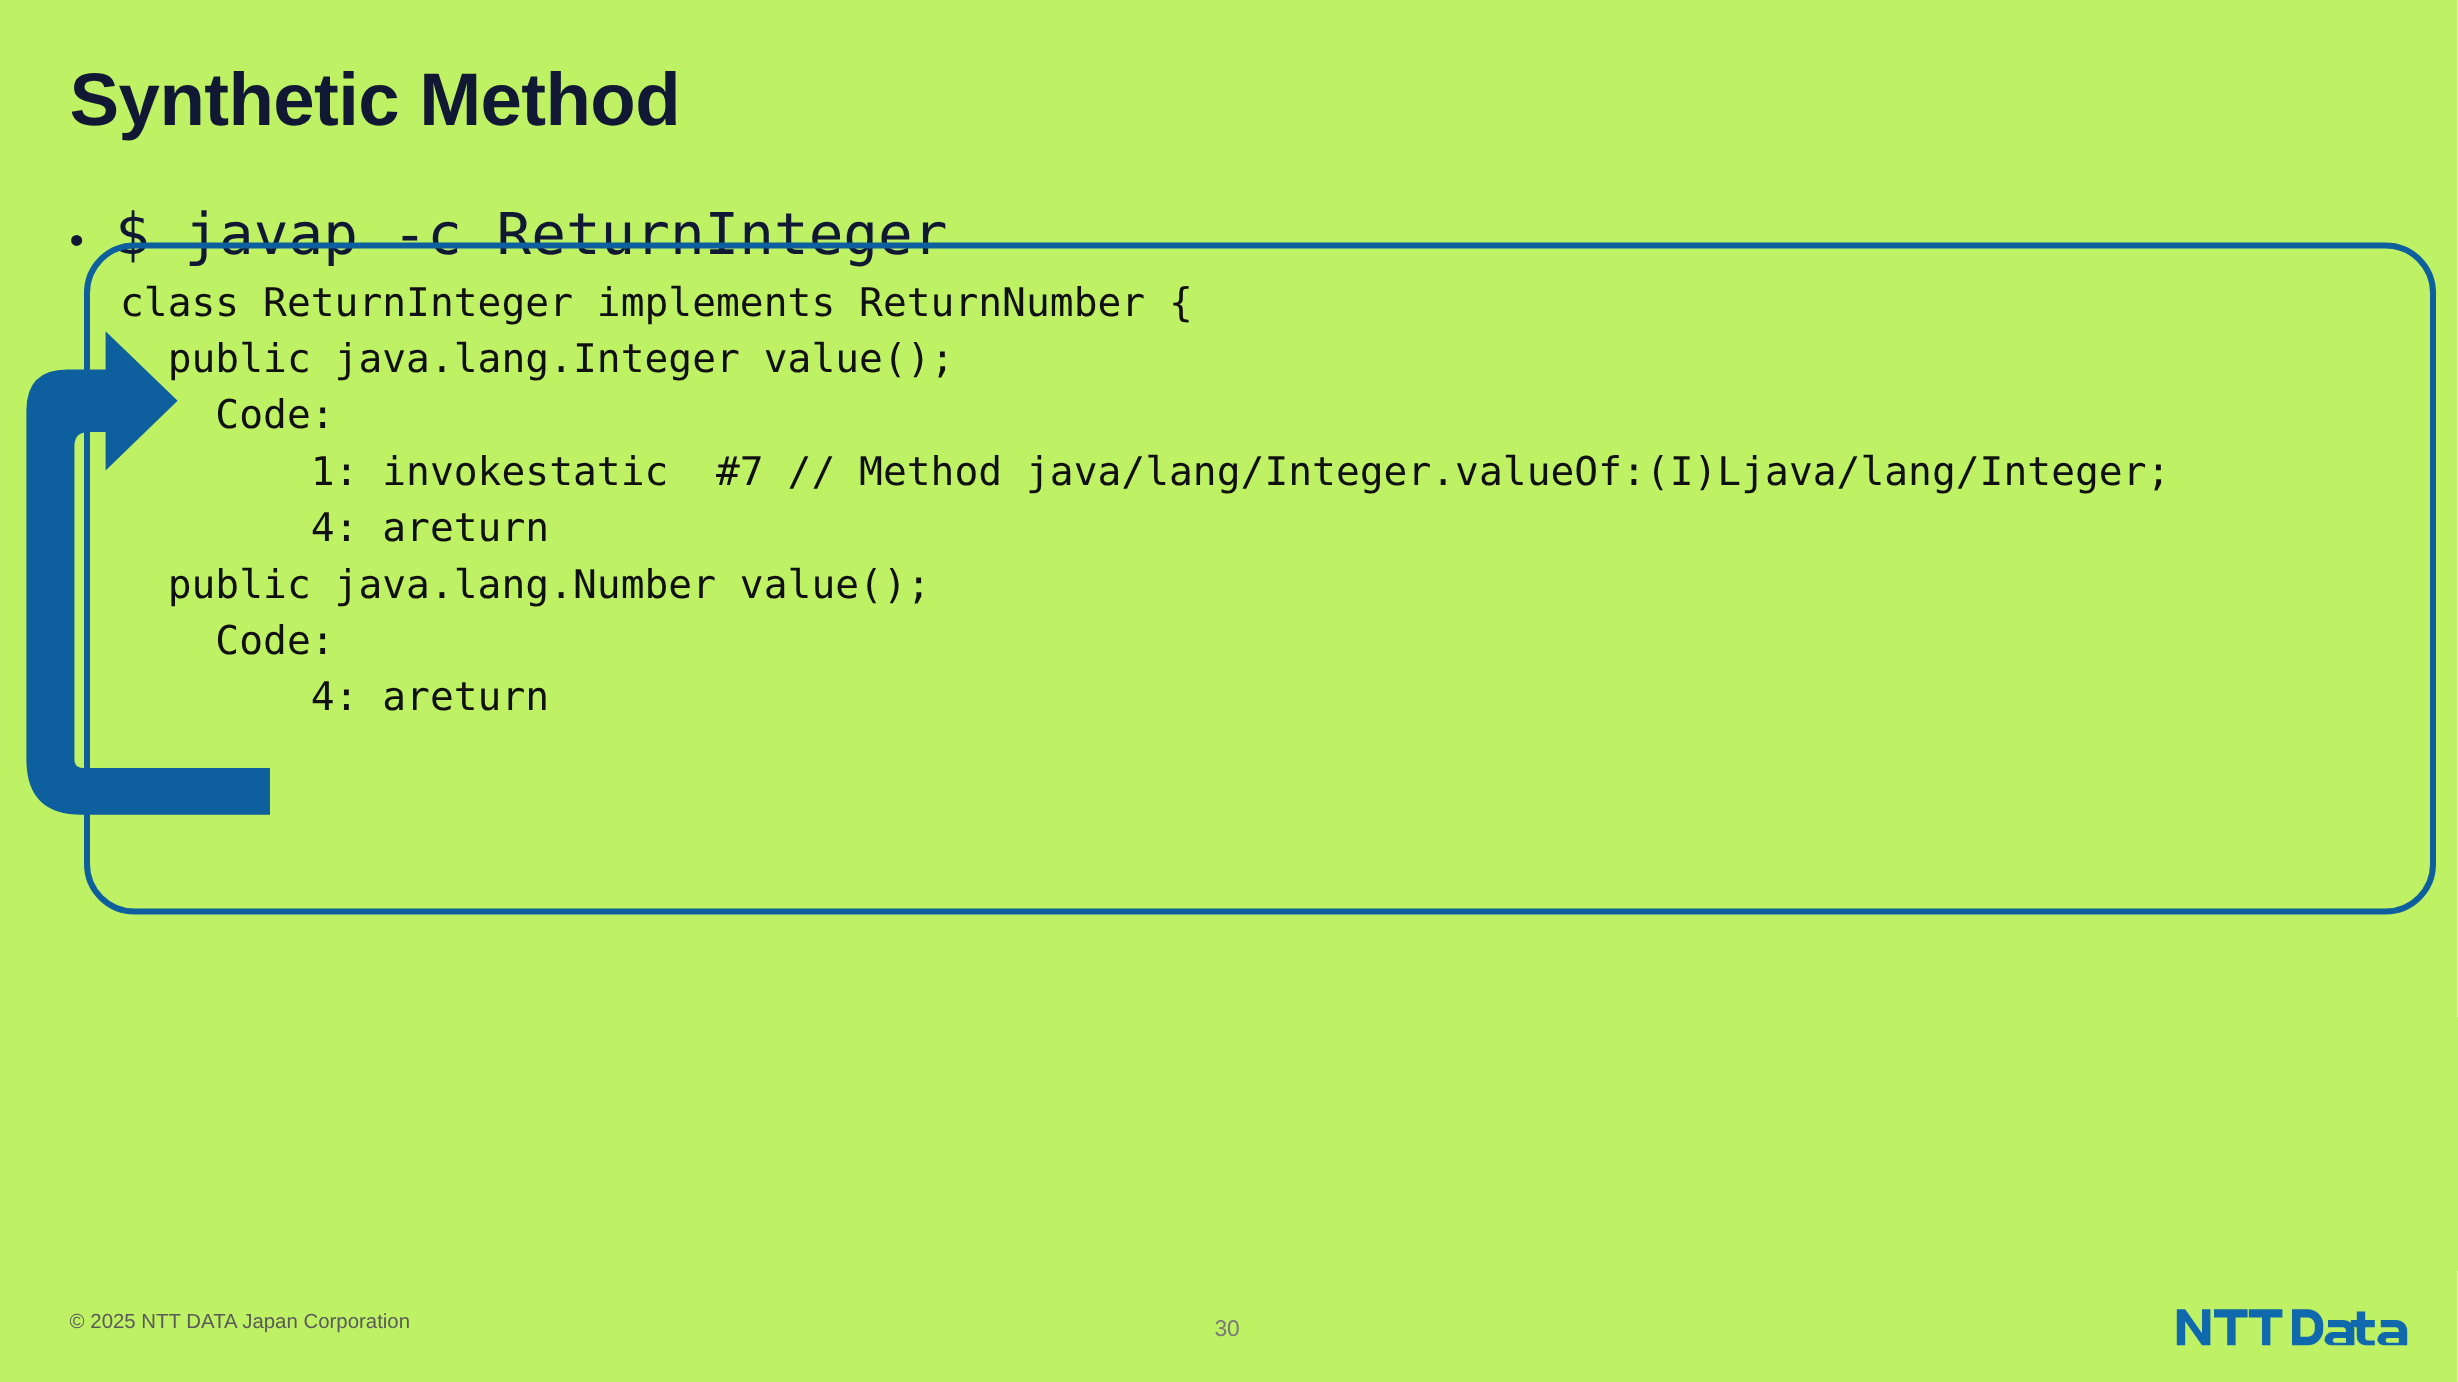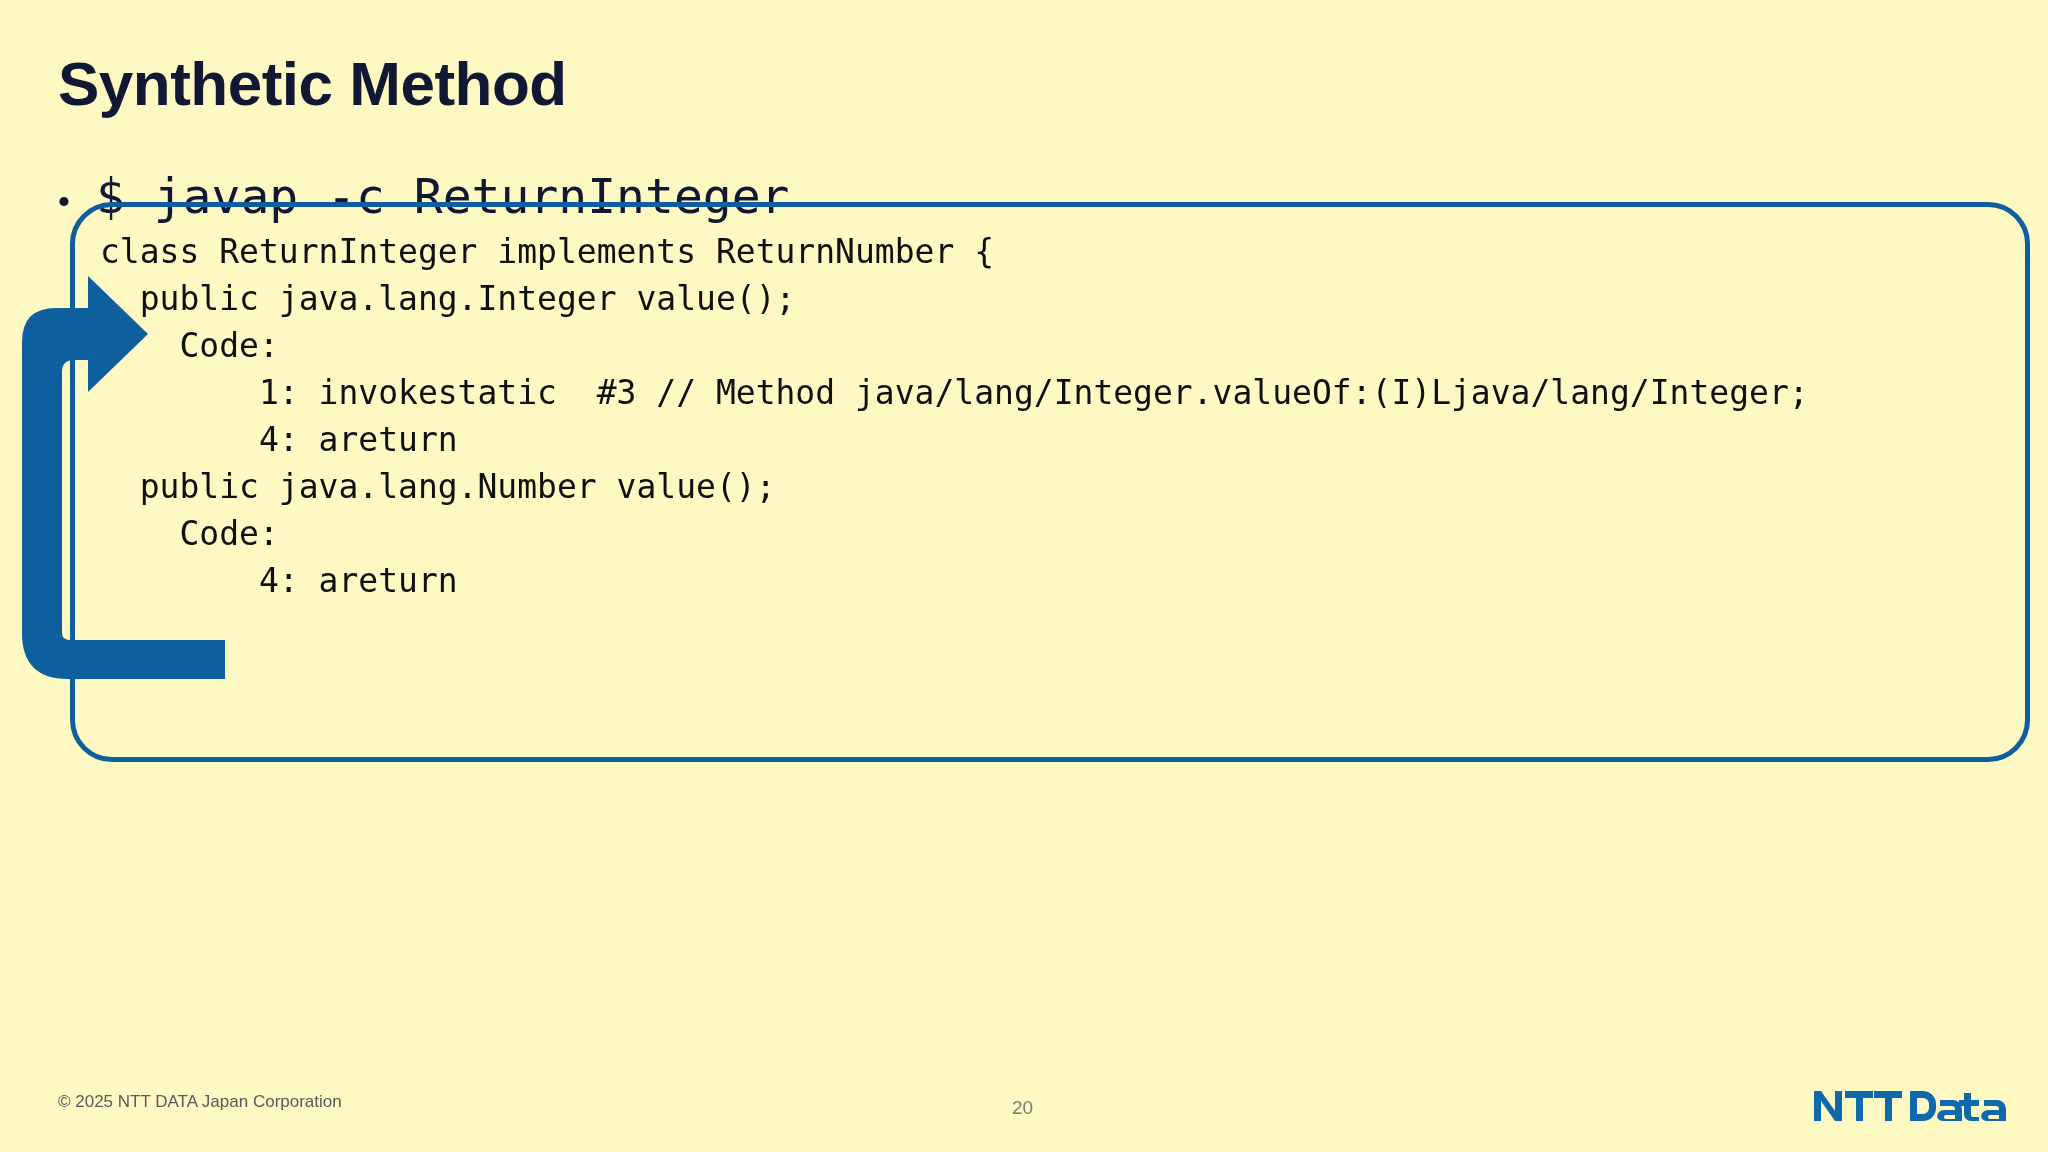--- a/index.html
+++ b/index.html
@@ -7,21 +7,21 @@
     padding: 0;
     background: #ffffff;
   }
   body {
     font-family: "Liberation Sans", sans-serif;
   }
   #slide {
     position: relative;
     width: 2048px;
     height: 1152px;
-    background: #fef9c3;
+    background: #bef264;
     overflow: hidden;
   }
 
   
   #slide-title {
     position: absolute;
     left: 58px;
     top: 48px;
     font-family: "Liberation Sans", sans-serif;
     font-size: 62px;
@@ -128,21 +128,21 @@
     <span id="bullet-dot">•</span>
     <span id="bullet-text">$ javap -c ReturnInteger</span>
   </div>
 
   <div id="code-box"></div>
 
   <div id="code-lines">
       <div class="code-line">class ReturnInteger implements ReturnNumber {</div>
       <div class="code-line">  public java.lang.Integer value();</div>
       <div class="code-line">    Code:</div>
-      <div class="code-line">        1: invokestatic  #3 // Method java/lang/Integer.valueOf:(I)Ljava/lang/Integer;</div>
+      <div class="code-line">        1: invokestatic  #7 // Method java/lang/Integer.valueOf:(I)Ljava/lang/Integer;</div>
       <div class="code-line">        4: areturn</div>
       <div class="code-line bold">  public java.lang.Number value();</div>
       <div class="code-line bold">    Code:</div>
       <div class="code-line bold">        4: areturn</div>
     </div>
 
   <svg id="callout-arrow" viewBox="0 0 260 470" xmlns="http://www.w3.org/2000/svg">
 
     <path d="M 225 449
              L 68 449
@@ -157,21 +157,21 @@
              L 74 130
              Q 62 130 62 142
              L 62 403
              Q 62 410 70 410
              L 225 410
              Z" fill="#0E5F9E"></path>
   </svg>
 
   <div id="footer-copyright">© 2025 NTT DATA Japan Corporation</div>
 
-  <div id="footer-pagenum">20</div>
+  <div id="footer-pagenum">30</div>
 
   <svg id="footer-logo" viewBox="0 0 196 42" xmlns="http://www.w3.org/2000/svg">
     <g fill="#1068AD">
 
       <path d="M2 6 h7 l14 20 V6 h7 v30 h-7 L9 16 v20 H2 Z"></path>
 
       <path d="M33 6 h28 v7 H51 v23 h-7 V13 H33 Z"></path>
 
       <path d="M62 6 h28 v7 H80 v23 h-7 V13 H62 Z"></path>
 

